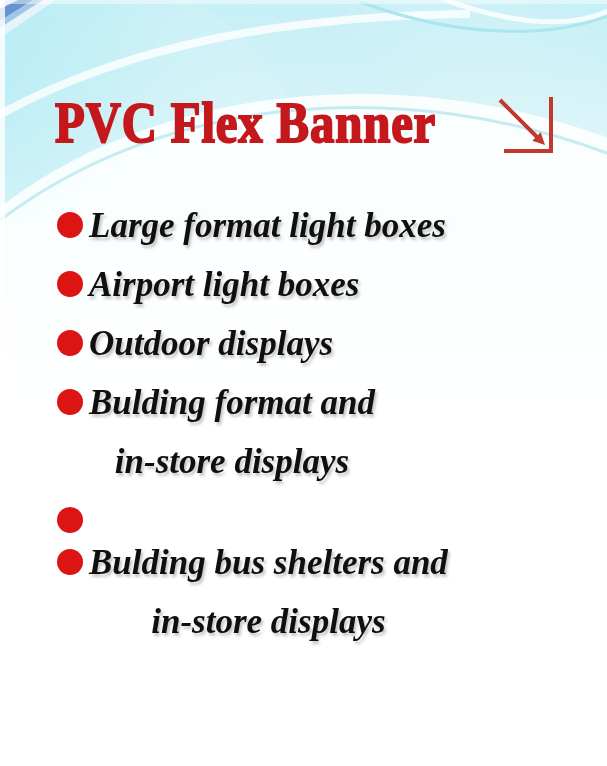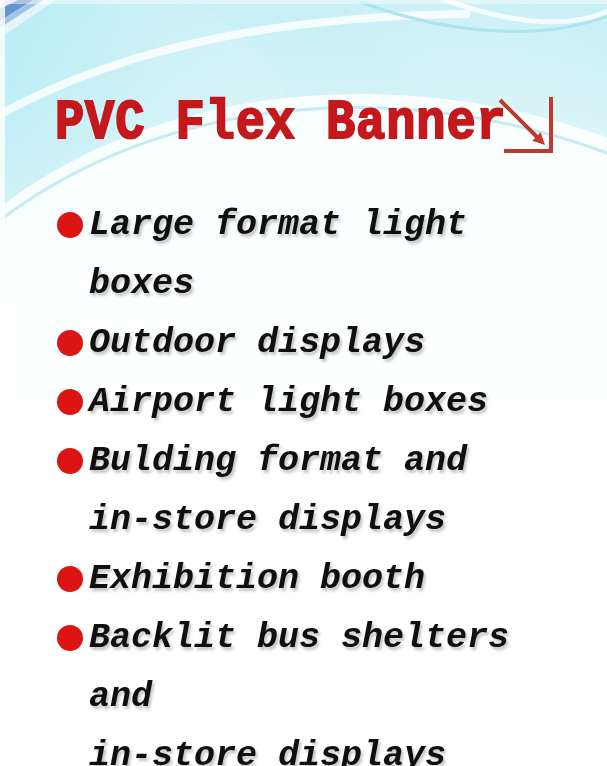--- a/index.html
+++ b/index.html
@@ -1,35 +1,35 @@
 <!DOCTYPE html>
 <html><head>
 <meta charset="utf-8">
 <style>
   html,body{margin:0;padding:0;background:#888;}
   .page{
     position:relative;
     width:607px;height:766px;
     overflow:hidden;
     background:#ffffff;
-    font-family:Liberation Mono, monospace;
+    font-family:Liberation Serif, serif;
   }
   .bg{position:absolute;left:0;top:0;width:607px;height:766px;}
   .title{
     position:absolute;left:55px;top:95px;
     font-size:56px;font-weight:bold;line-height:1;
     color:#c5181c;
     -webkit-text-stroke:2px #c5181c;
     letter-spacing:1px;
     white-space:nowrap;
     transform:scaleX(0.87);
     transform-origin:left top;
   }
   .arrow{position:absolute;left:496px;top:94px;width:62px;height:62px;}
-  .list{position:absolute;left:57px;top:196px;width:530px;}
+  .list{position:absolute;left:57px;top:196px;width:530px;text-align:center;}
   .item{display:flex;align-items:flex-start;}
   .bullet{
     flex:0 0 26px;width:26px;height:26px;margin-top:16px;margin-right:6px;
     border-radius:50%;background:#dc1414;
   }
   .item-text{
     font-size:35px;font-weight:bold;font-style:italic;
     line-height:59px;color:#0f0f0f;
     text-shadow:2px 3px 3px rgba(90,90,90,0.35);
   }
@@ -95,50 +95,49 @@
       <span class="bullet"></span>
       <div class="item-text">
         <div>Large format light boxes</div>
         <div></div>
       </div>
     </div>
 
     <div class="item">
       <span class="bullet"></span>
       <div class="item-text">
-        <div>Outdoor displays</div>
+        <div>Airport light boxes</div>
         <div></div>
       </div>
     </div>
 
     <div class="item">
       <span class="bullet"></span>
       <div class="item-text">
-        <div>Airport light boxes</div>
+        <div>Outdoor displays</div>
         <div></div>
       </div>
     </div>
 
     <div class="item">
       <span class="bullet"></span>
       <div class="item-text">
         <div>Bulding format and</div>
         <div>in-store displays</div>
       </div>
     </div>
 
     <div class="item">
       <span class="bullet"></span>
       <div class="item-text">
-        <div>Exhibition booth</div>
       </div>
     </div>
 
     <div class="item">
       <span class="bullet"></span>
       <div class="item-text">
-        <div>Backlit bus shelters and</div>
+        <div>Bulding bus shelters and</div>
         <div>in-store displays</div>
       </div>
     </div>
 
   </div>
 </div>
 
 </body></html>

